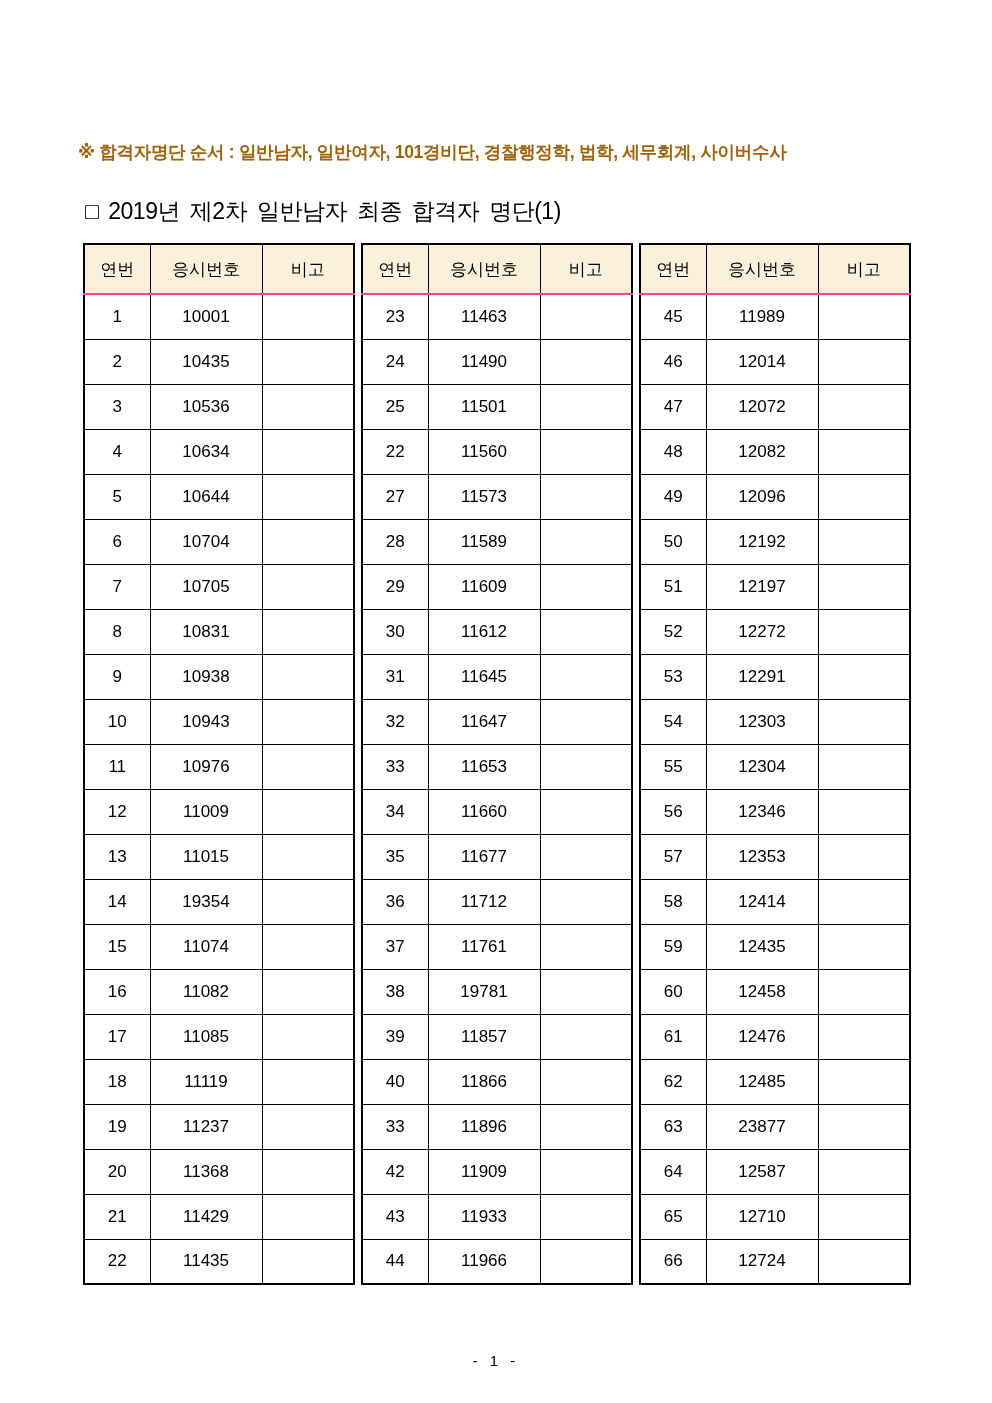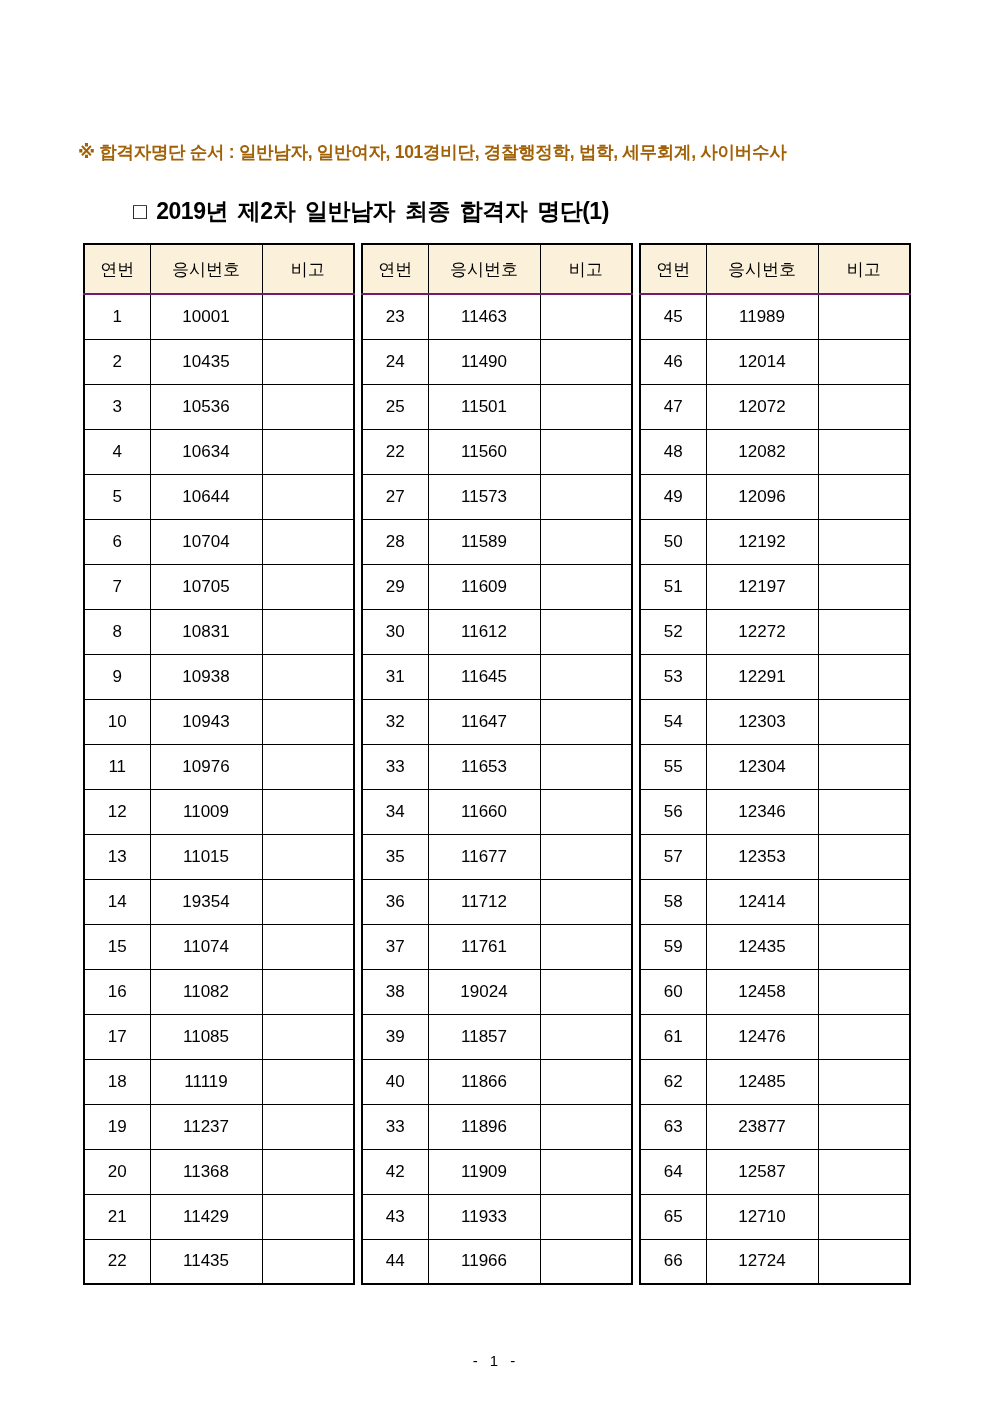--- a/index.html
+++ b/index.html
@@ -18,26 +18,25 @@
     font-size: 17.5px;
     font-weight: bold;
     color: #a16207;
     letter-spacing: -0.3px;
     white-space: nowrap;
   }
   .doc-title {
     position: absolute;
     left: 85px; top: 196px;
     font-size: 23px;
-    font-weight: bold;
+    font-weight: normal;
     color: #000000;
     letter-spacing: -0.5px;
     word-spacing: 4px;
     white-space: nowrap;
-    margin-left: 48px;
   }
   .table-wrap {
     position: absolute;
     left: 83px; top: 243px;
     width: 828px;
     display: flex;
     justify-content: space-between;
   }
   table.group {
     border-collapse: collapse;
@@ -49,21 +48,21 @@
     border: 1px solid #000000;
     text-align: center;
     vertical-align: middle;
     font-size: 17px;
     overflow: hidden;
   }
   table.group th {
     background: #fbf0da;
     font-weight: normal;
     height: 50px;
-    border-bottom: 2px solid #701a75;
+    border-bottom: 2px solid #ec4899;
   }
   table.group td { height: 45px; }
   col.c-no   { width: 66px; }
   col.c-exam { width: 112px; }
   col.c-note { width: 92px; }
   .footer {
     position: absolute;
     left: 0; top: 1352px;
     width: 100%;
     text-align: center;
@@ -290,21 +289,21 @@
           <td>11712</td>
           <td></td>
         </tr>
         <tr>
           <td>37</td>
           <td>11761</td>
           <td></td>
         </tr>
         <tr>
           <td>38</td>
-          <td>19024</td>
+          <td>19781</td>
           <td></td>
         </tr>
         <tr>
           <td>39</td>
           <td>11857</td>
           <td></td>
         </tr>
         <tr>
           <td>40</td>
           <td>11866</td>

